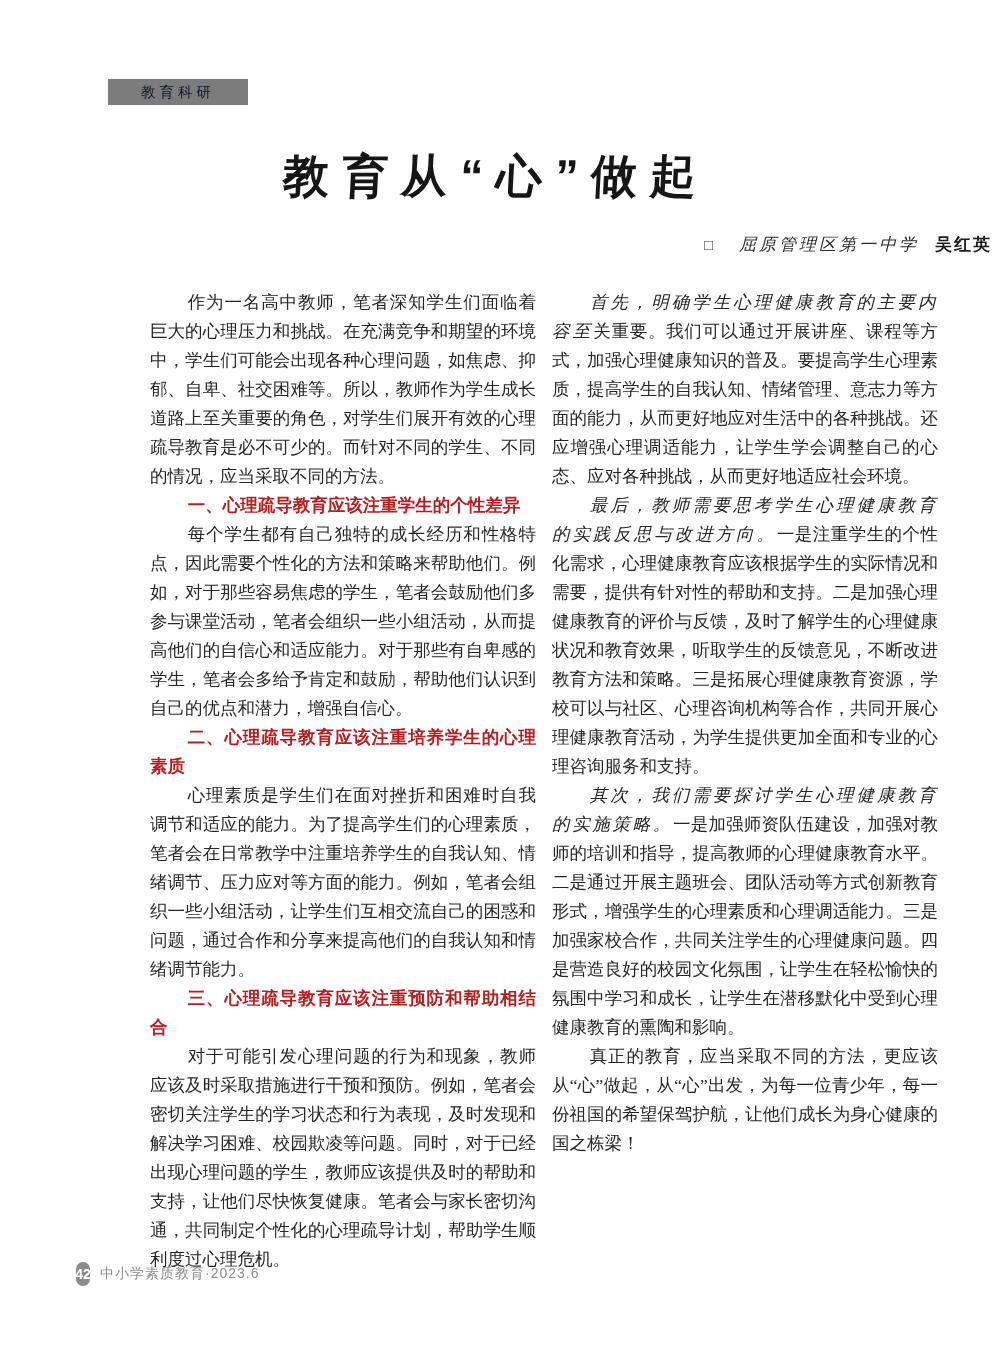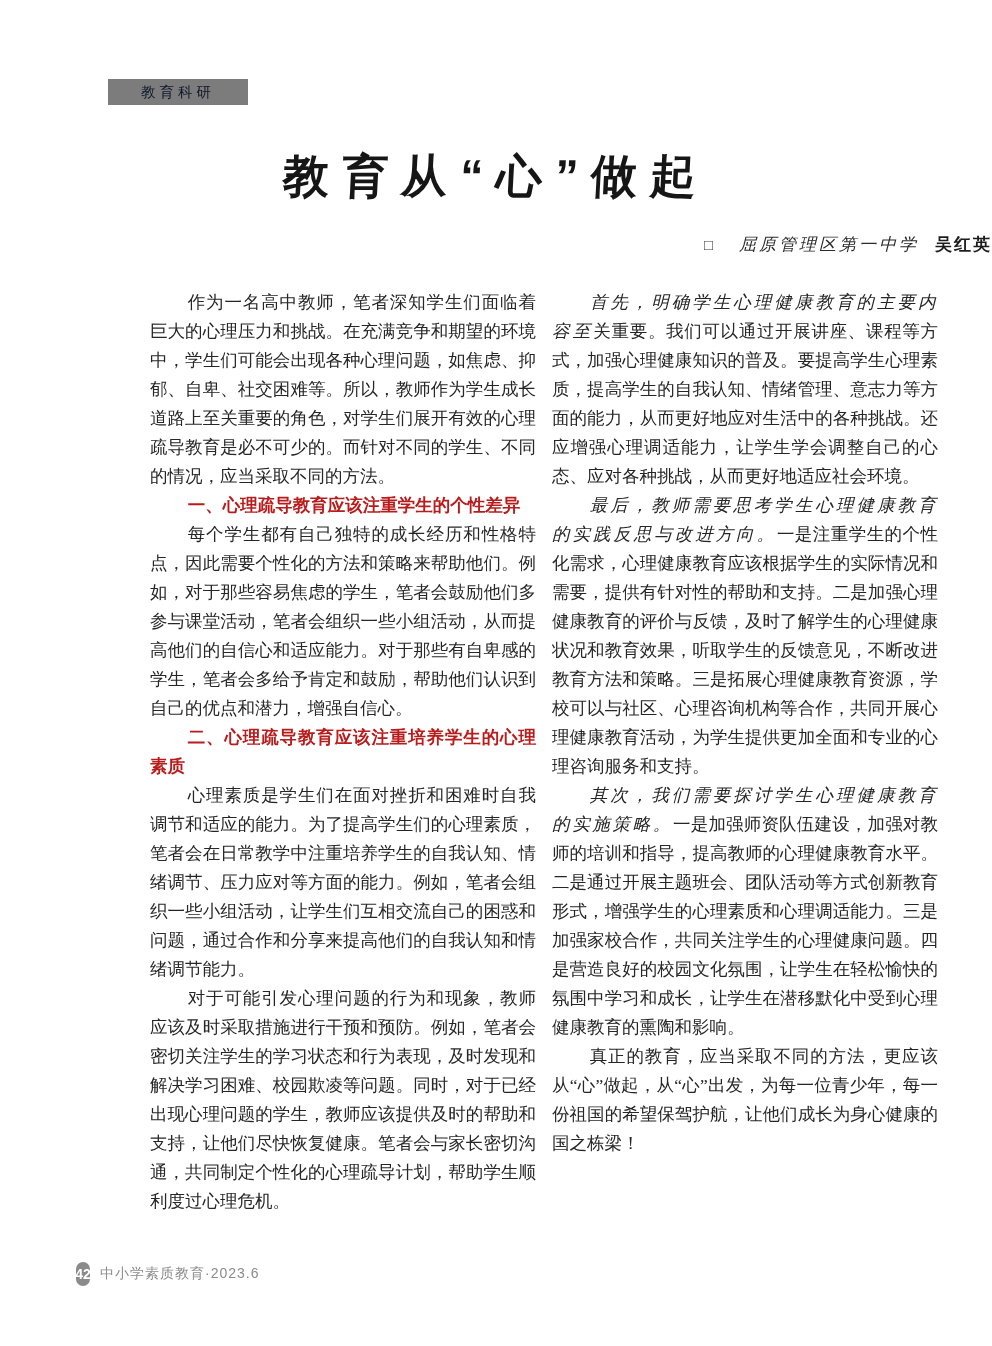--- a/index.html
+++ b/index.html
@@ -71,20 +71,21 @@
   </div>
 
   <div class="columns">
 
     <div class="col">
       <p>作为一名高中教师，笔者深知学生们面临着巨大的心理压力和挑战。在充满竞争和期望的环境中，学生们可能会出现各种心理问题，如焦虑、抑郁、自卑、社交困难等。所以，教师作为学生成长道路上至关重要的角色，对学生们展开有效的心理疏导教育是必不可少的。而针对不同的学生、不同的情况，应当采取不同的方法。</p>
       <h3 class="section">一、心理疏导教育应该注重学生的个性差异</h3>
       <p>每个学生都有自己独特的成长经历和性格特点，因此需要个性化的方法和策略来帮助他们。例如，对于那些容易焦虑的学生，笔者会鼓励他们多参与课堂活动，笔者会组织一些小组活动，从而提高他们的自信心和适应能力。对于那些有自卑感的学生，笔者会多给予肯定和鼓励，帮助他们认识到自己的优点和潜力，增强自信心。</p>
       <h3 class="section">二、心理疏导教育应该注重培养学生的心理素质</h3>
       <p>心理素质是学生们在面对挫折和困难时自我调节和适应的能力。为了提高学生们的心理素质，笔者会在日常教学中注重培养学生的自我认知、情绪调节、压力应对等方面的能力。例如，笔者会组织一些小组活动，让学生们互相交流自己的困惑和问题，通过合作和分享来提高他们的自我认知和情绪调节能力。</p>
+      <h3 class="section">三、心理疏导教育应该注重预防和帮助相结合</h3>
       <p>对于可能引发心理问题的行为和现象，教师应该及时采取措施进行干预和预防。例如，笔者会密切关注学生的学习状态和行为表现，及时发现和解决学习困难、校园欺凌等问题。同时，对于已经出现心理问题的学生，教师应该提供及时的帮助和支持，让他们尽快恢复健康。笔者会与家长密切沟通，共同制定个性化的心理疏导计划，帮助学生顺利度过心理危机。</p>
     </div>
 
     <div class="col">
       <p><span class="kai">首先，明确学生心理健康教育的主要内容至</span><span>关重要。我们可以通过开展讲座、课程等方式，加强心理健康知识的普及。要提高学生心理素质，提高学生的自我认知、情绪管理、意志力等方面的能力，从而更好地应对生活中的各种挑战。还应增强心理调适能力，让学生学会调整自己的心态、应对各种挑战，从而更好地适应社会环境。</span></p>
       <p><span class="kai">最后，教师需要思考学生心理健康教育的实践反思与改进方向。</span><span>一是注重学生的个性化需求，心理健康教育应该根据学生的实际情况和需要，提供有针对性的帮助和支持。二是加强心理健康教育的评价与反馈，及时了解学生的心理健康状况和教育效果，听取学生的反馈意见，不断改进教育方法和策略。三是拓展心理健康教育资源，学校可以与社区、心理咨询机构等合作，共同开展心理健康教育活动，为学生提供更加全面和专业的心理咨询服务和支持。</span></p>
       <p><span class="kai">其次，我们需要探讨学生心理健康教育的实施策略。</span><span>一是加强师资队伍建设，加强对教师的培训和指导，提高教师的心理健康教育水平。二是通过开展主题班会、团队活动等方式创新教育形式，增强学生的心理素质和心理调适能力。三是加强家校合作，共同关注学生的心理健康问题。四是营造良好的校园文化氛围，让学生在轻松愉快的氛围中学习和成长，让学生在潜移默化中受到心理健康教育的熏陶和影响。</span></p>
       <p>真正的教育，应当采取不同的方法，更应该从“心”做起，从“心”出发，为每一位青少年，每一份祖国的希望保驾护航，让他们成长为身心健康的国之栋梁！</p>
     </div>
 

